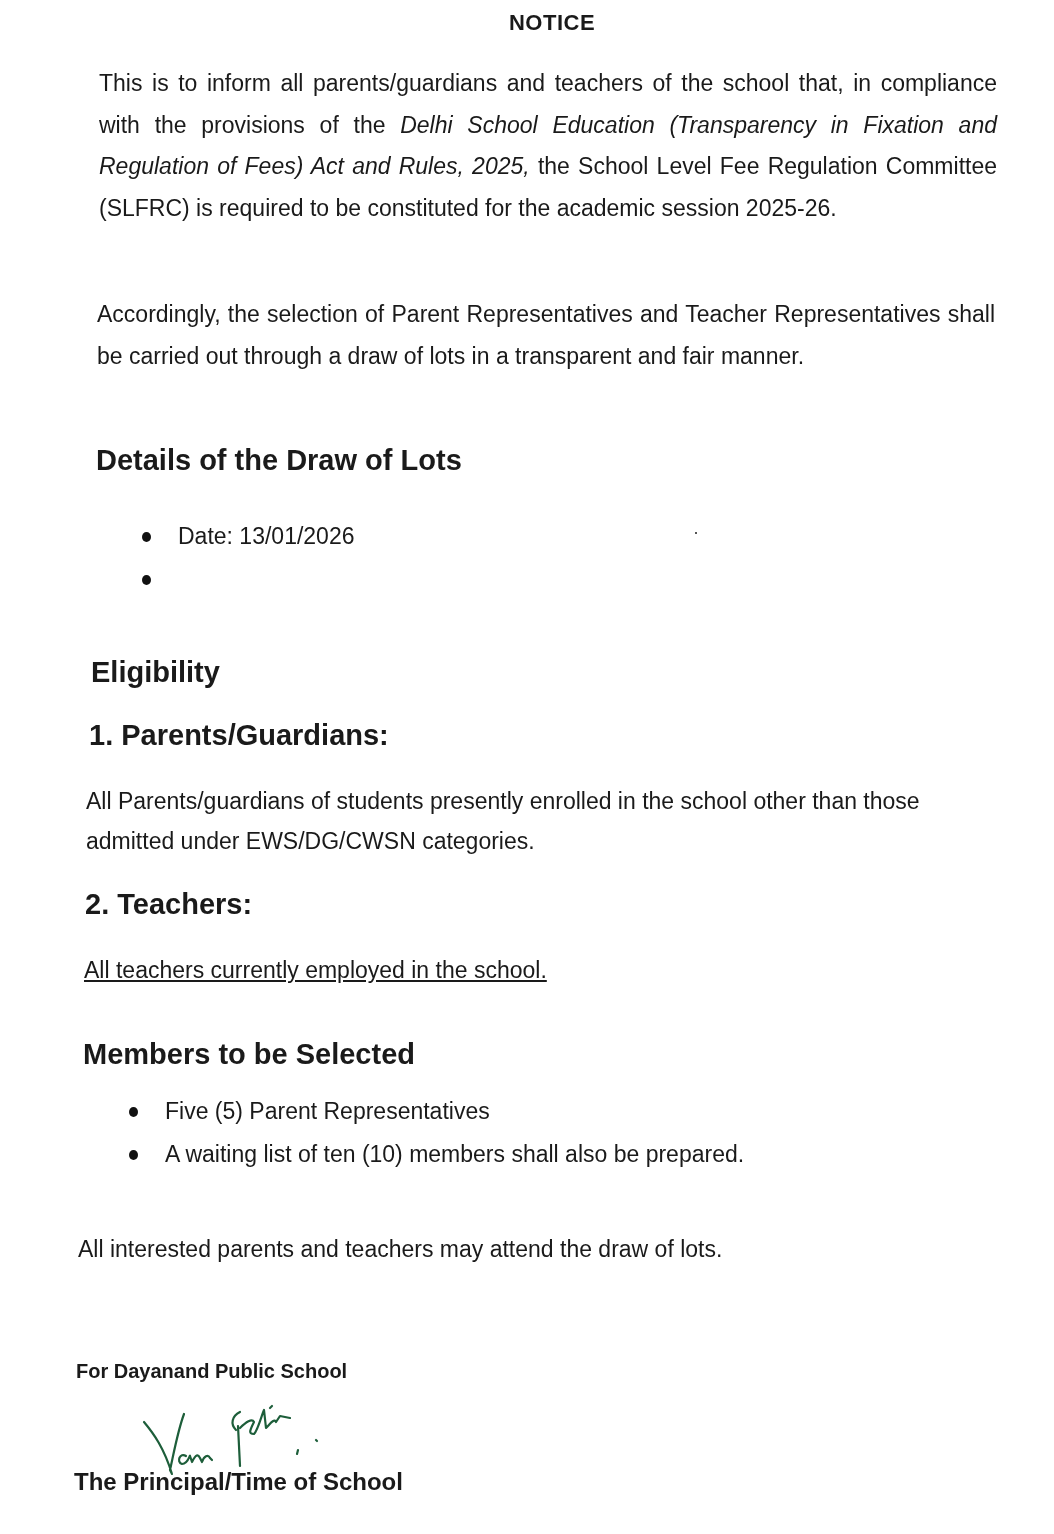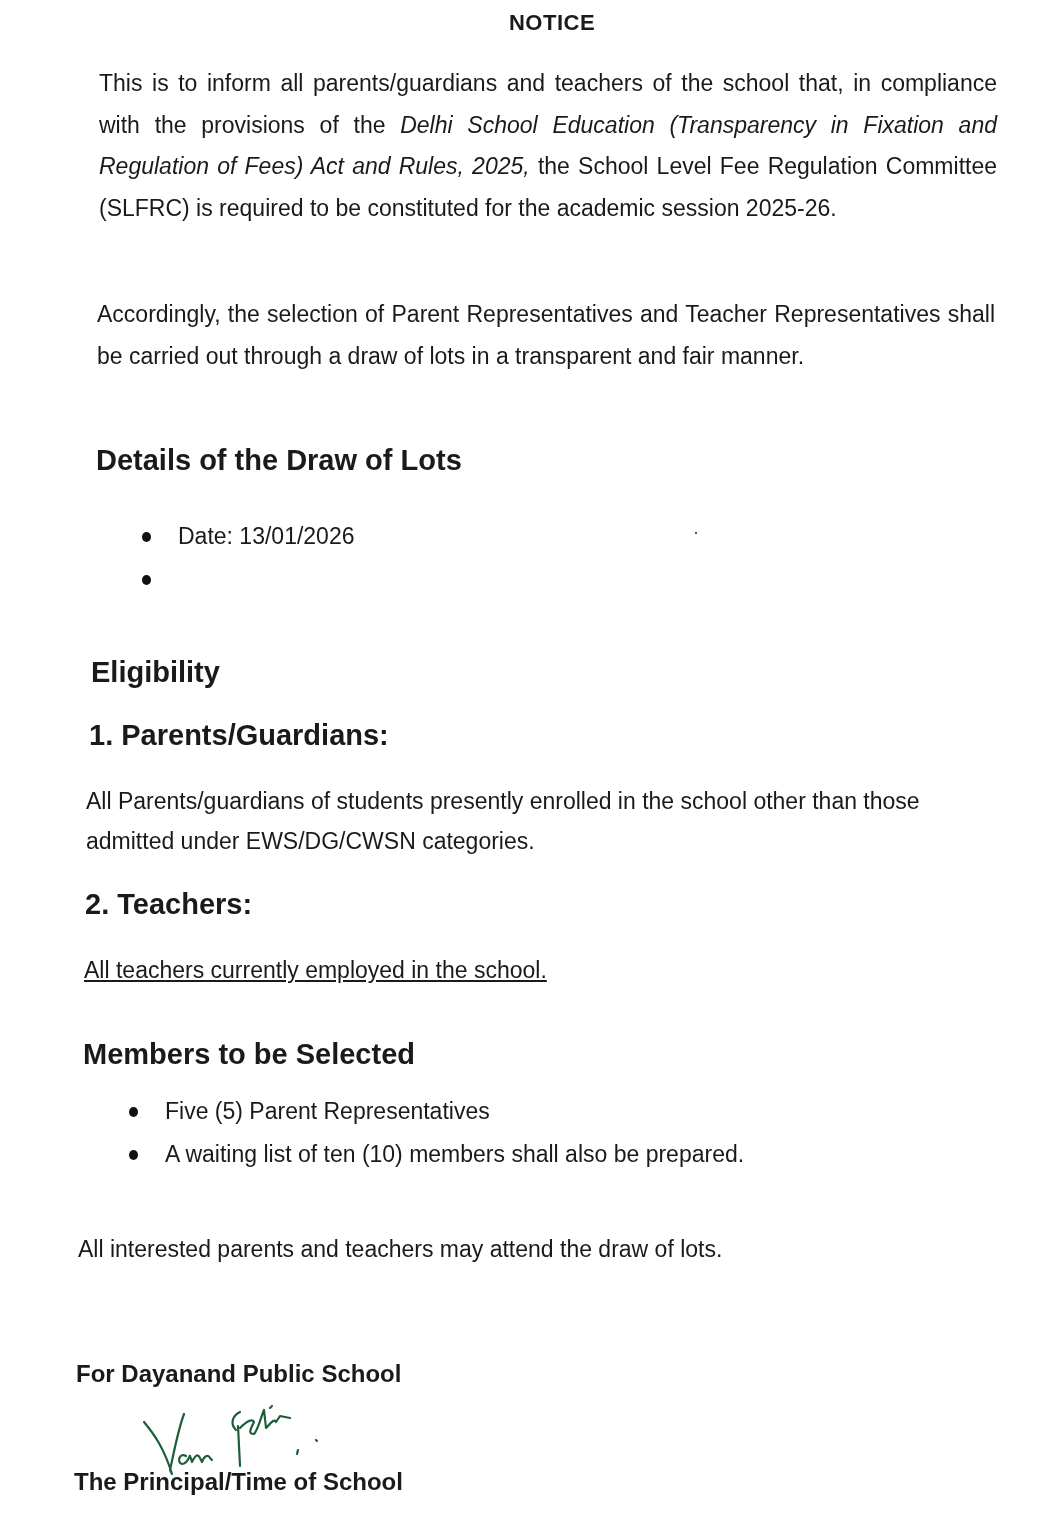--- a/index.html
+++ b/index.html
@@ -35,21 +35,21 @@
   ul.bullets li { position: relative; padding-left: 36px; height: 43px; line-height: 43px; }
   ul.bullets li .dot {
     position: absolute; left: 0; top: 17px; width: 9px; height: 10px;
     border-radius: 50%; background: #111;
   }
   .ul-details { left: 130px; top: 503px; }
   .ul-members { left: 117px; top: 1078px; }
   .ul-members li { height: 44px; line-height: 44px; }
   em { font-style: italic; }
   .sig-org {
-    position: absolute; left: 76px; top: 1360px; font-weight: bold; font-size: 24px;
+    position: absolute; left: 76px; top: 1360px; font-weight: bold; font-size: 20px;
   }
   .sig-role {
     position: absolute; left: 74px; top: 1468px; font-weight: bold; font-size: 24px;
   }
   .signature {
     position: absolute; left: 140px; top: 1400px; width: 200px; height: 90px;
   }
   .stray-dot { position: absolute; left: 695px; top: 532px; width: 2px; height: 2px; background: #555; }
 </style>
 </head>

